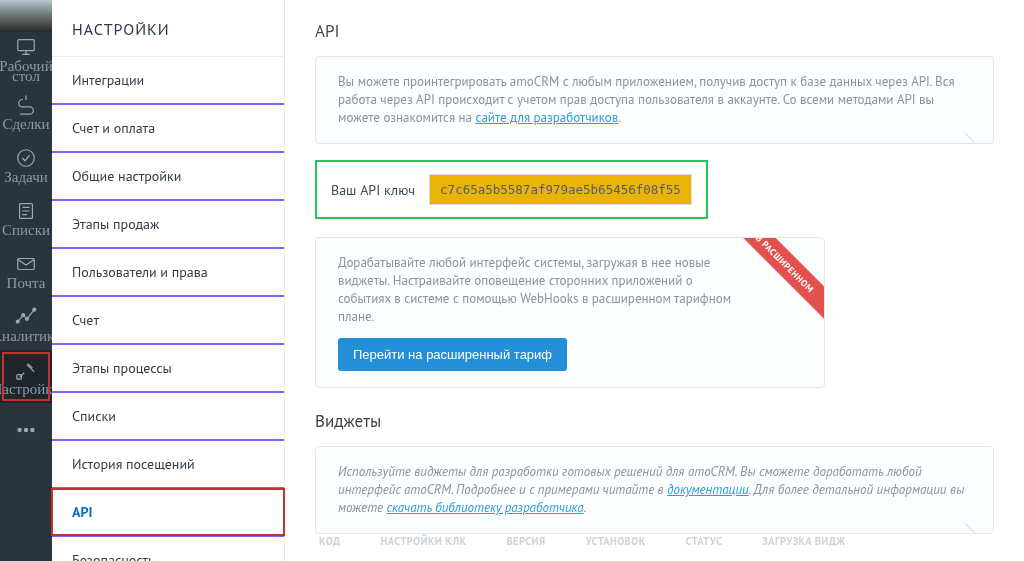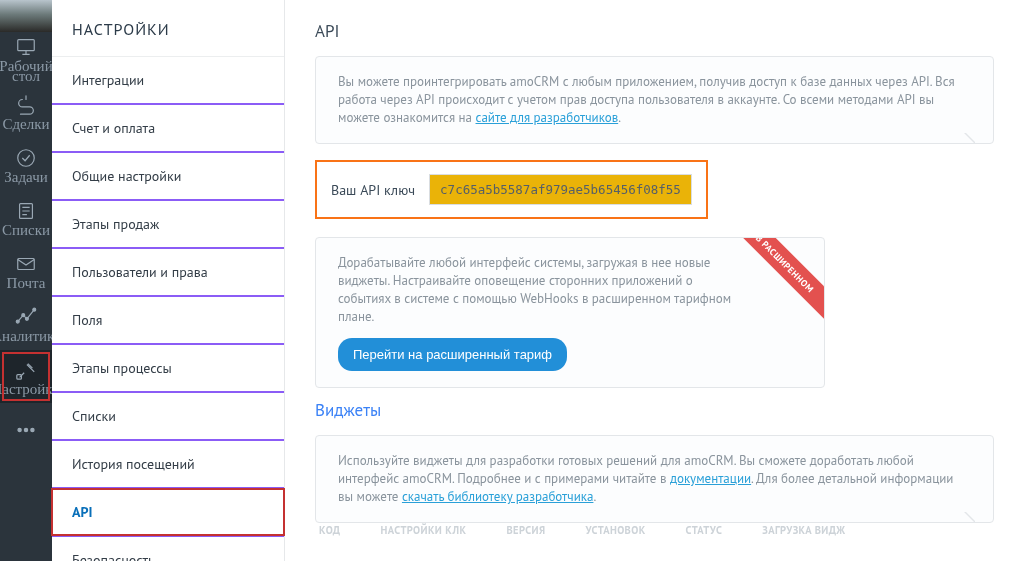--- a/index.html
+++ b/index.html
@@ -24,26 +24,26 @@
 
   
   .main { position:absolute; top:0; left:285px; right:0; height:561px; padding:20px 30px 0 30px; overflow:hidden; }
   .h2 { font-size:17px; font-weight:400; color:#3b4a58; margin-bottom:14px; }
   .card { border:1px solid #e3e6e9; border-radius:4px; background:#fcfdfe; position:relative; overflow:hidden; }
   .card-text { padding:16px 22px; font-size:13px; line-height:18px; color:#8a949d; }
   .card-text a { color:#2aa0d8; text-decoration:underline;margin-top:11px; }
   .speech-tail { position:absolute; right:18px; bottom:-1px; width:0; height:0; border-left:11px solid transparent; border-top:11px solid #e3e6e9; }
   .speech-tail::after { content:""; position:absolute; left:-10px; top:-12px; border-left:10px solid transparent; border-top:10px solid #fcfdfe; }
 
-  .api-key-row { margin:16px 0 18px; border:2px solid #f97316; display:inline-flex; align-items:center; padding:12px 14px; gap:14px; }
+  .api-key-row { margin:16px 0 18px; border:2px solid #22c55e; display:inline-flex; align-items:center; padding:12px 14px; gap:14px; }
   .api-key-label { font-size:14px; color:#3b4a58; }
   .api-key-box { border:1px solid #d9dde1; padding:7px 10px; font-family:Consolas,Menlo,monospace; font-size:12.5px; color:#565f68; background:#eab308; }
 
   .ribbon { position:absolute; top:14px; right:-36px; width:150px; transform:rotate(45deg); background:#e3514f; color:#fff; font-size:9px; letter-spacing:.5px; text-align:center; padding:6px 0; font-weight:700; }
-  .btn-primary { display:inline-block; background:#228fd8; color:#fff; border:none; padding:9px 15px; font-size:13px; border-radius:14px; cursor:pointer; margin-top:12px; }
+  .btn-primary { display:inline-block; background:#228fd8; color:#fff; border:none; padding:9px 15px; font-size:13px; border-radius:3px; cursor:pointer; margin-top:12px; }
 
   .table-head { display:flex; gap:40px; padding:0 4px; }
   .th { font-size:10.5px; font-weight:700; color:#cdd3d8; letter-spacing:.4px; }
 </style>
 </head>
 <body>
 
 <div class="rail">
   <div class="avatar"></div>
 
@@ -115,21 +115,21 @@
   </div>
 </div>
 
 <div class="side">
   <div class="side-title">НАСТРОЙКИ</div>
   <div class="side-item">Интеграции</div>
   <div class="side-item">Счет и оплата</div>
   <div class="side-item">Общие настройки</div>
   <div class="side-item">Этапы продаж</div>
   <div class="side-item">Пользователи и права</div>
-  <div class="side-item">Поля</div>
+  <div class="side-item">Счет</div>
   <div class="side-item">Этапы процессы</div>
   <div class="side-item">Списки</div>
   <div class="side-item">История посещений</div>
   <div class="side-item active active-wrap">API</div>
   <div class="side-item">Безопасность</div>
 </div>
 
 <div class="main">
 
   <div class="h2">API</div>
@@ -147,24 +147,24 @@
   </div>
 
   <div class="card" style="max-width:510px">
     <div class="ribbon">В РАСШИРЕННОМ</div>
     <div class="card-text" style="padding-right:80px">
       <span>Дорабатывайте любой интерфейс системы, загружая в нее новые виджеты. Настраивайте оповещение сторонних приложений о событиях в системе с помощью WebHooks в расширенном тарифном плане.</span><br>
       <button class="btn-primary">Перейти на расширенный тариф</button>
     </div>
   </div>
 
-  <div class="h2" style="margin-top:11px;color:#3b82f6">Виджеты</div>
+  <div class="h2" style="margin-top:22px;color:#404040">Виджеты</div>
 
   <div class="card">
-    <div class="card-text" style="">
+    <div class="card-text" style="font-style:italic">
       <span>Используйте виджеты для разработки готовых решений для amoCRM. Вы сможете доработать любой интерфейс amoCRM. Подробнее и с примерами читайте в </span><a href="#">документации</a><span>. Для более детальной информации вы можете </span><a href="#">скачать библиотеку разработчика</a><span>.</span>
     </div>
     <div class="speech-tail"></div>
   </div>
 
   <div class="table-head">
     <span class="th">КОД</span>
     <span class="th">НАСТРОЙКИ КЛК</span>
     <span class="th">ВЕРСИЯ</span>
     <span class="th">УСТАНОВОК</span>

